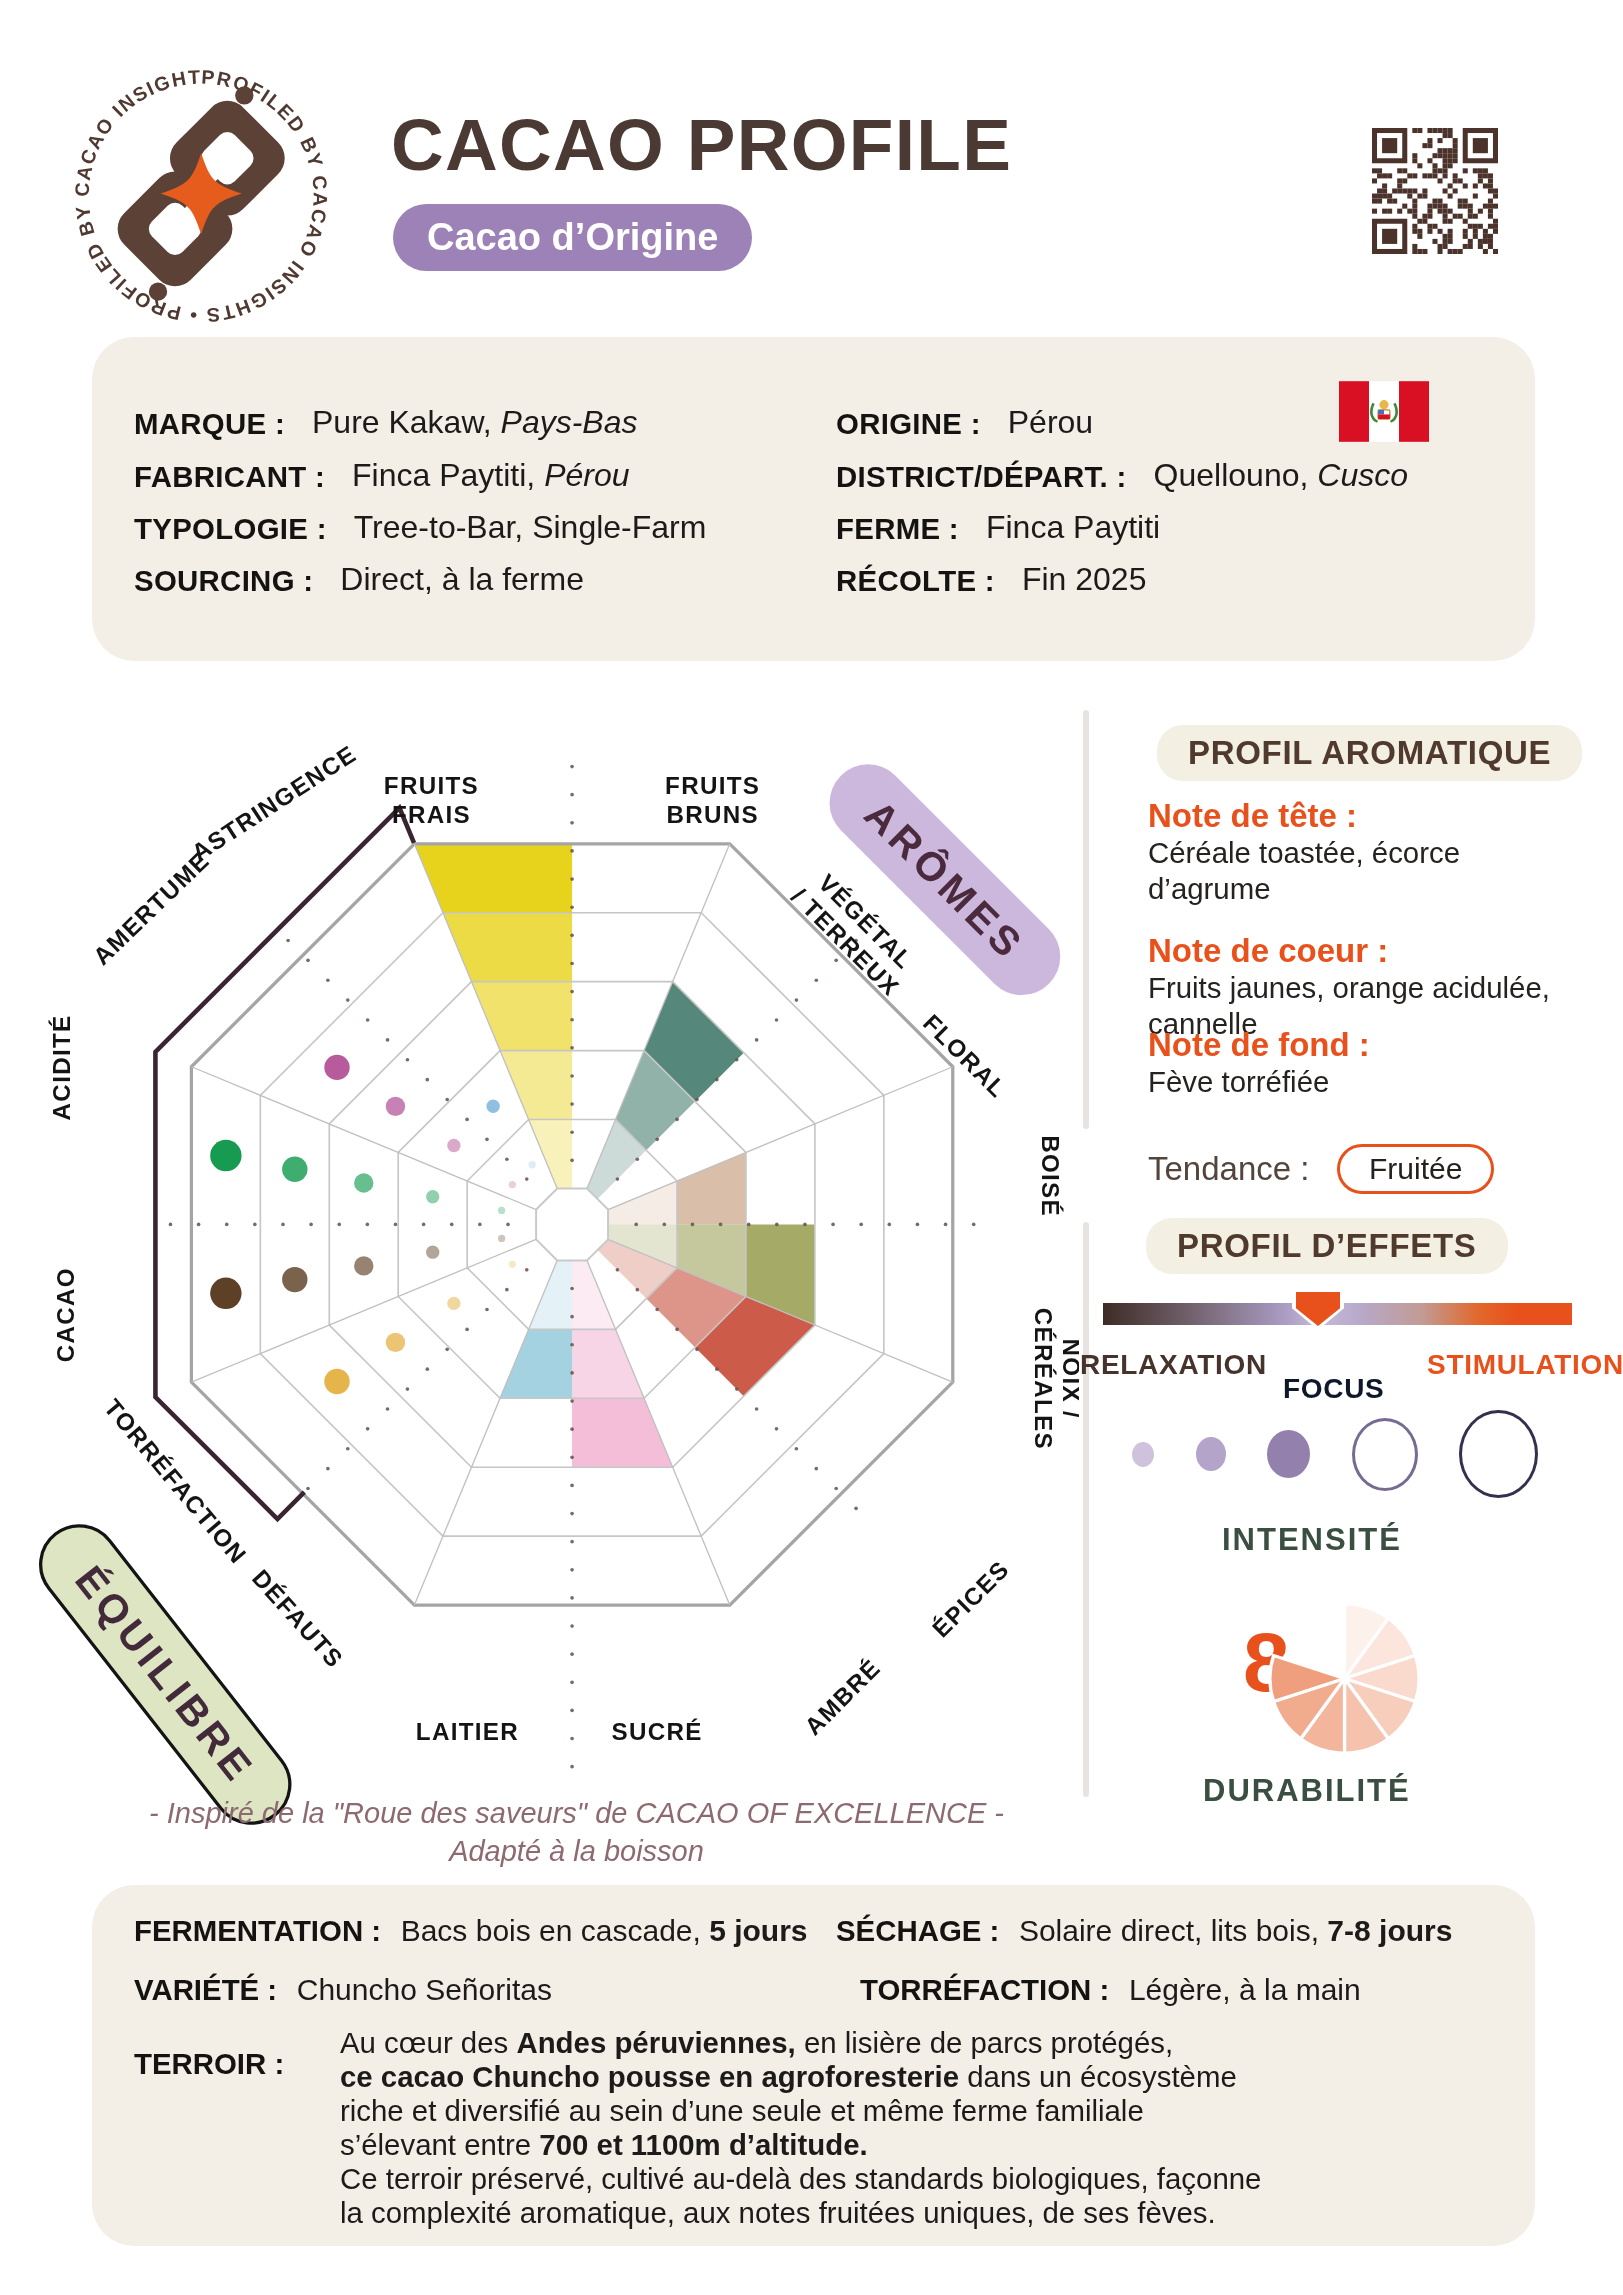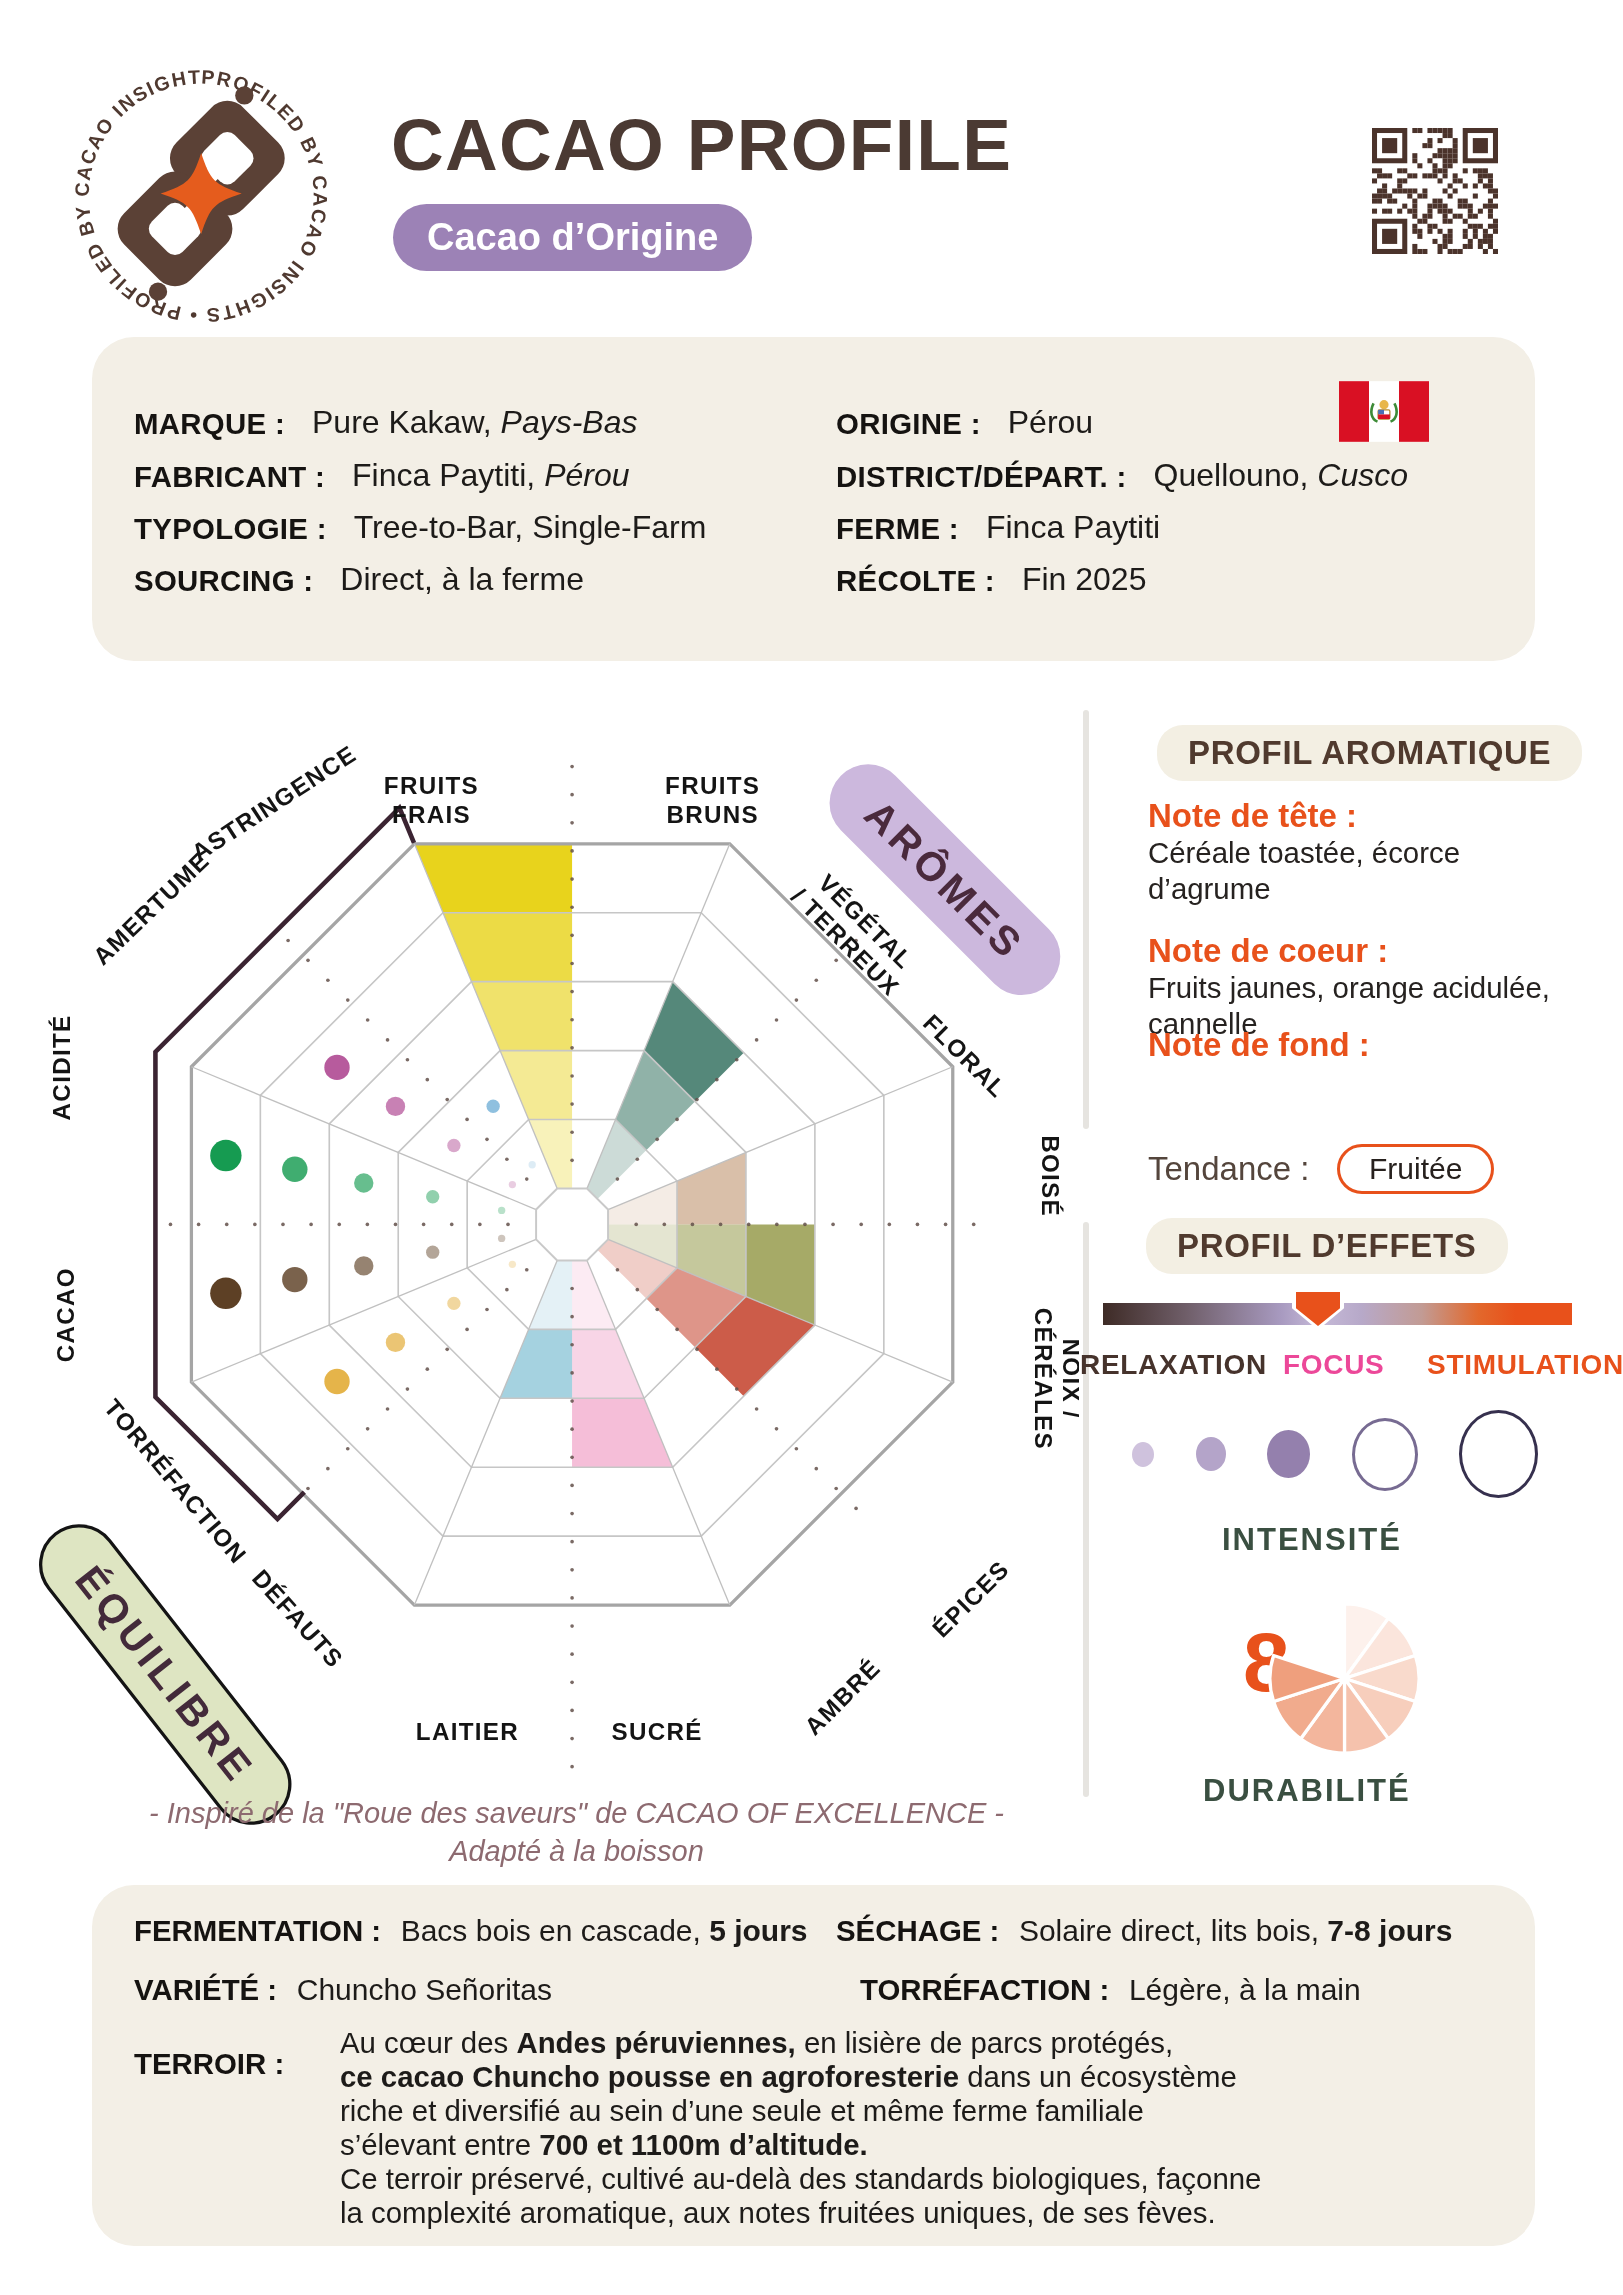--- a/index.html
+++ b/index.html
@@ -40,21 +40,21 @@
     font-size:30px;color:#27211e;}
   
   #eff-bar{left:1103px;top:1303px;width:469px;height:22px;
     background:linear-gradient(90deg,#3e2b26 0%,#705f6a 18%,#a89ac0 38%,#c6bad8 46%,#b7a9c9 55%,#c29b94 68%,#e2682c 80%,#e8511b 88%,#e8511b 100%);}
   .marker{left:1294px;width:52px;}
   #marker-w{top:1288px;height:42px;background:#fff;clip-path:polygon(0 0,100% 0,100% 48%,50% 100%,0 48%);}
   #marker-o{top:1292px;left:1298px;width:44px;height:34px;background:#e8511b;
     clip-path:polygon(0 0,100% 0,100% 48%,50% 100%,0 48%);}
   .eff-label{top:1349px;font-size:28px;font-weight:800;letter-spacing:0.7px;white-space:nowrap;}
   #lab-relax{left:1080px;color:#46332c;}
-  #lab-focus{left:1283px;color:#ec4899;}
+  #lab-focus{left:1283px;color:#0f172a;margin-top:24px;}
   #lab-stim{left:1427px;color:#e8511b;}
   #intensity-row{left:1132px;top:1408px;width:406px;height:92px;display:flex;align-items:center;
     justify-content:space-between;}
   .idot{border-radius:50%;}
   #intensity-label,#durability-label{font-size:31px;font-weight:800;letter-spacing:2px;color:#3a4f41;white-space:nowrap;}
   #intensity-label{left:1222px;top:1522px;}
   #durability-label{left:1203px;top:1773px;}
   #dur-num{left:1243px;top:1614px;font-size:84px;font-weight:800;color:#e8511b;}
   #dur-wheel{left:1266px;top:1600px;}
   
@@ -524,20 +524,21 @@
     <div class="note-body">Céréale toastée, écorce d’agrume</div>
   </div>
 
   <div class="abs note" style="top: 915px; margin-top: 17px;">
     <div class="note-title">Note de coeur :</div>
     <div class="note-body">Fruits jaunes, orange acidulée,<br>cannelle</div>
   </div>
 
   <div class="abs note" style="top: 1026px;">
     <div class="note-title">Note de fond :</div>
+    <div class="note-body">Fève torréfiée</div>
   </div>
 </div>
 <div class="abs" id="tendance-row">
   <span id="tendance-label">Tendance :</span>
   <span id="tendance-pill">Fruitée</span>
 </div>
 
 <div class="abs sec-pill" id="eff-pill">PROFIL D’EFFETS</div>
 <div class="abs" id="eff-bar"></div>
 <div class="abs marker" id="marker-w" style="left: 1292px;"></div>

